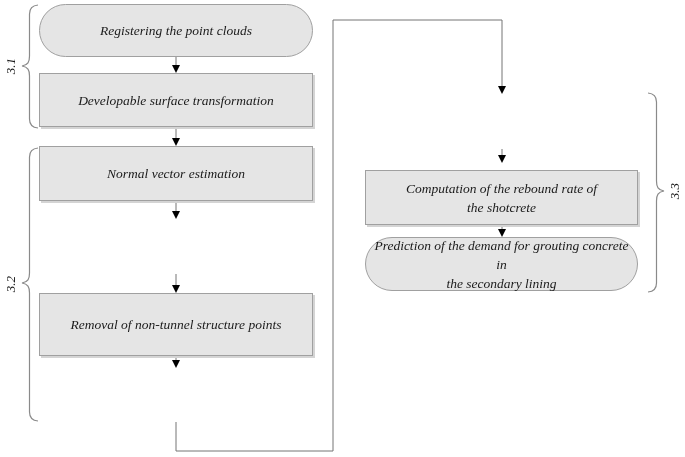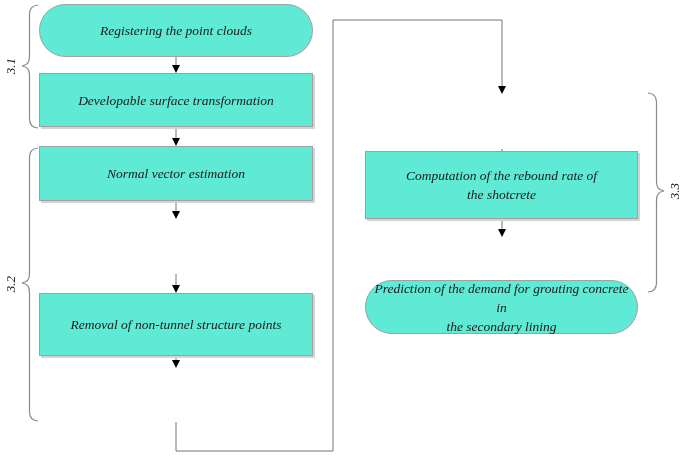--- a/index.html
+++ b/index.html
@@ -12,21 +12,21 @@
     overflow: hidden;
   }
   .wires {
     position: absolute;
     left: 0; top: 0;
     width: 685px; height: 457px;
   }
   .node {
     position: absolute;
     box-sizing: border-box;
-    background: #5eead4;
+    background: #e5e5e5;
     border: 1px solid #a0a0a0;
     display: flex;
     align-items: center;
     justify-content: center;
     text-align: center;
     font-style: italic;
     font-size: 13.5px;
     line-height: 19px;
     color: #1a1a1a;
     white-space: pre-line;
@@ -97,18 +97,18 @@
 
   <div class="seclabel" style="left:-11px; top:58px;">3.1</div>
   <div class="seclabel" style="left:-11px; top:276px;">3.2</div>
   <div class="seclabel" style="left:653px; top:183px;">3.3</div>
 
   <div class="node left stadium" style="top:4px; height:53px;">Registering the point clouds</div>
   <div class="node left rect" style="top:73px; height:54px;text-align:center;">Developable surface transformation</div>
   <div class="node left rect" style="top:146px; height:55px;">Normal vector estimation</div>
   <div class="node left rect" style="top:293px; height:63px;">Removal of non-tunnel structure points</div>
 
-  <div class="node right rect" style="top:151px; height:68px;">Computation of the rebound rate of
+  <div class="node right rect" style="top:170px; height:55px;">Computation of the rebound rate of
 the shotcrete</div>
-  <div class="node right stadium" style="top:237px; height:54px;margin-top:43px;">Prediction of the demand for grouting concrete in
+  <div class="node right stadium" style="top:237px; height:54px;">Prediction of the demand for grouting concrete in
 the secondary lining</div>
 
 </div>
 
 </body></html>

